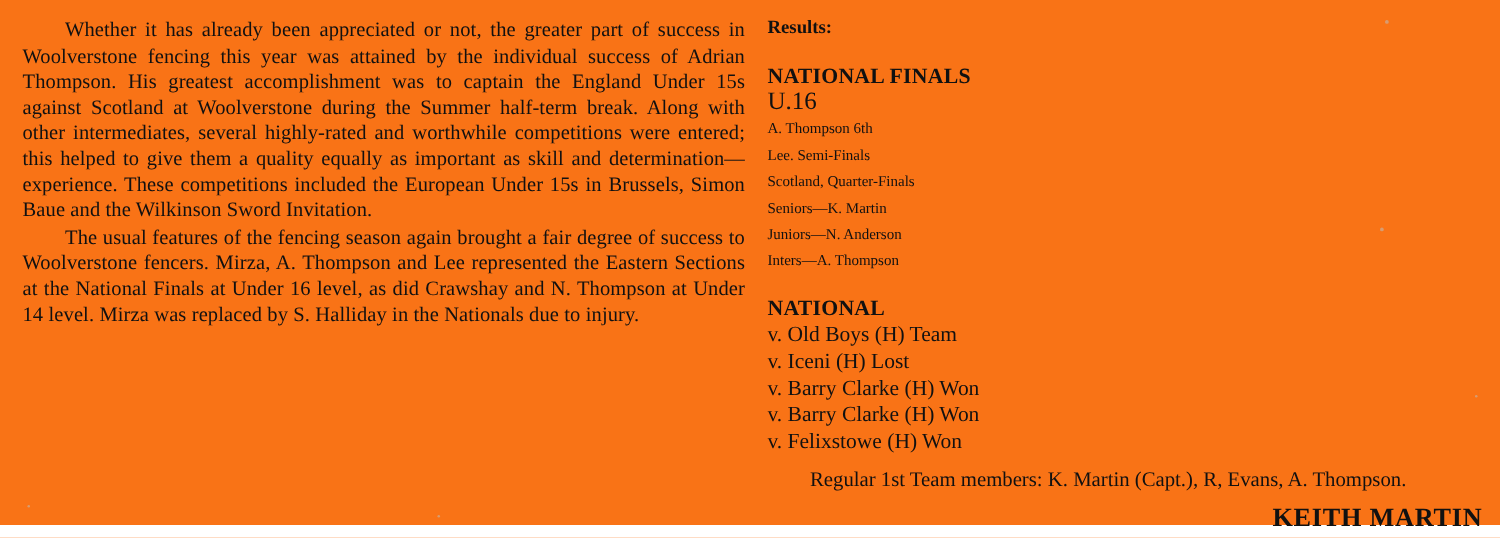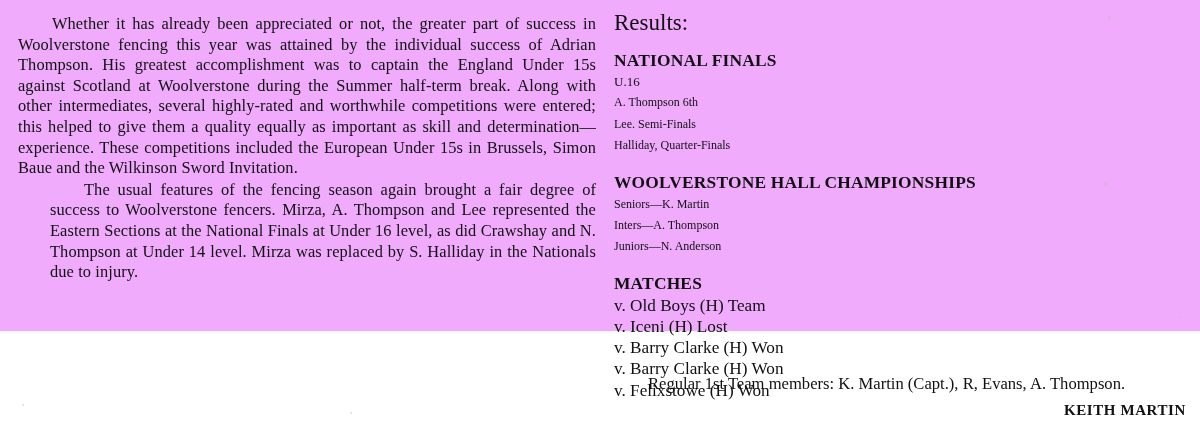--- a/index.html
+++ b/index.html
@@ -11,22 +11,22 @@
     width: 1200px;
     height: 430px;
     font-family: "Liberation Serif", serif;
     color: #111111;
     position: relative;
     overflow: hidden;
   }
   .page {
     position: relative;
     width: 1200px;
-    height: 331px;
-    background: #f0abfc;
+    height: 420px;
+    background: #f97316;
   }
   
   .speckle {
     position: absolute;
     background: #bdbdbd;
     border-radius: 50%;
     opacity: 0.55;
   }
   .col-left {
     position: absolute;
@@ -43,64 +43,63 @@
   .para {
     font-size: 16.4px;
     line-height: 20.6px;
     text-align: justify;
     text-justify: inter-word;
     margin: 0 0 0 0;
     letter-spacing: 0.1px;
   }
   .para + .para {
     margin-top: 1px;
-    margin-left: 32px;
   }
   .para .indent {
     display: inline-block;
     width: 34px;
   }
   .r-line {
     font-size: 12px;
     line-height: 21.2px;
     white-space: nowrap;
   }
   .r-head {
-    font-weight: normal;
-    font-size: 23px;
+    font-weight: bold;
+    font-size: 15px;
     line-height: 21.6px;
   }
   .r-caps {
     font-weight: bold;
     font-size: 17.4px;
     line-height: 21.6px;
     letter-spacing: 0.2px;
     margin-top: 16px;
   }
   .r-sub {
-    font-size: 13px;
+    font-size: 20px;
     line-height: 21.2px;
   }
   .match-line {
     font-size: 17.2px;
     line-height: 21.2px;
   }
   .footer-note {
     position: absolute;
     left: 648px;
     top: 374px;
     font-size: 16.6px;
     line-height: 20px;
     white-space: nowrap;
   }
   .signature {
     position: absolute;
     right: 14px;
     top: 402px;
-    font-size: 15px;
+    font-size: 21px;
     font-weight: bold;
     letter-spacing: 0.6px;
     white-space: nowrap;
     text-align: right;
   }
 </style>
 </head>
 <body>
 
 <div class="page">
@@ -115,28 +114,27 @@
     <p class="para"><span class="indent"></span><span>Whether it has already been appreciated or not, the greater part of success in Woolverstone fencing this year was attained by the individual success of Adrian Thompson. His greatest accomplishment was to captain the England Under 15s against Scotland at Woolverstone during the Summer half-term break. Along with other intermediates, several highly-rated and worthwhile competitions were entered; this helped to give them a quality equally as important as skill and determination—experience. These competitions included the European Under 15s in Brussels, Simon Baue and the Wilkinson Sword Invitation.</span></p>
     <p class="para"><span class="indent"></span><span>The usual features of the fencing season again brought a fair degree of success to Woolverstone fencers. Mirza, A. Thompson and Lee represented the Eastern Sections at the National Finals at Under 16 level, as did Crawshay and N. Thompson at Under 14 level. Mirza was replaced by S. Halliday in the Nationals due to injury.</span></p>
   </div>
 
   <div class="col-right">
     <div class="r-head">Results:</div>
     <div class="r-caps">NATIONAL FINALS</div>
     <div class="r-sub">U.16</div>
     <div class="r-line">A. Thompson 6th</div>
     <div class="r-line">Lee. Semi-Finals</div>
-    <div class="r-line">Halliday, Quarter-Finals</div>
+    <div class="r-line">Scotland, Quarter-Finals</div>
 
-    <div class="r-caps">WOOLVERSTONE HALL CHAMPIONSHIPS</div>
     <div class="r-line">Seniors—K. Martin</div>
+    <div class="r-line">Juniors—N. Anderson</div>
     <div class="r-line">Inters—A. Thompson</div>
-    <div class="r-line">Juniors—N. Anderson</div>
 
-    <div class="r-caps">MATCHES</div>
+    <div class="r-caps">NATIONAL</div>
     <div class="match-line">v. Old Boys (H) Team</div>
     <div class="match-line">v. Iceni (H) Lost</div>
     <div class="match-line">v. Barry Clarke (H) Won</div>
     <div class="match-line">v. Barry Clarke (H) Won</div>
     <div class="match-line">v. Felixstowe (H) Won</div>
   </div>
 
   <div class="footer-note">Regular 1st Team members: K. Martin (Capt.), R, Evans, A. Thompson.</div>
   <div class="signature">KEITH MARTIN</div>
 

